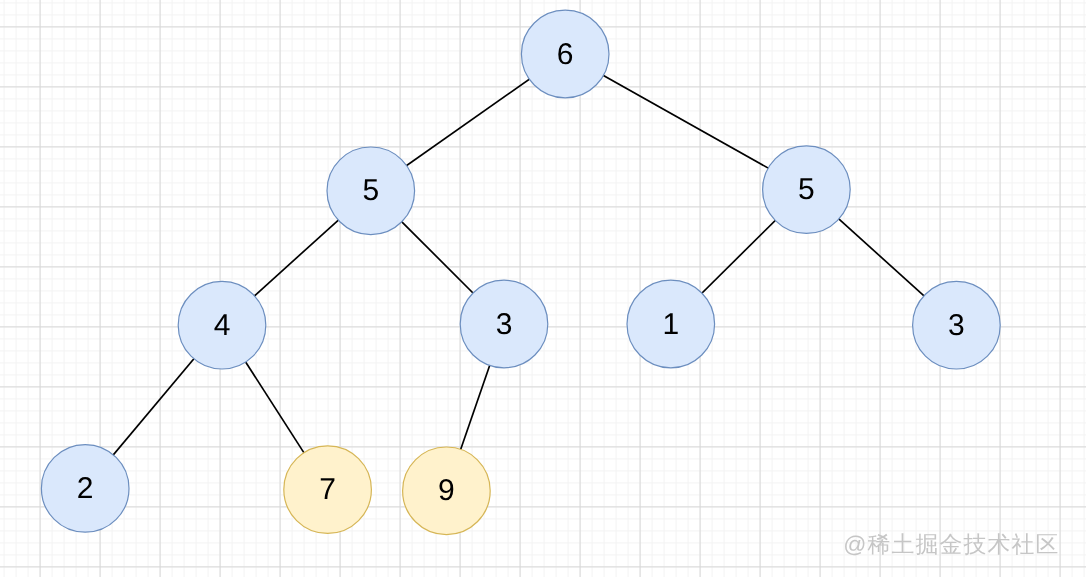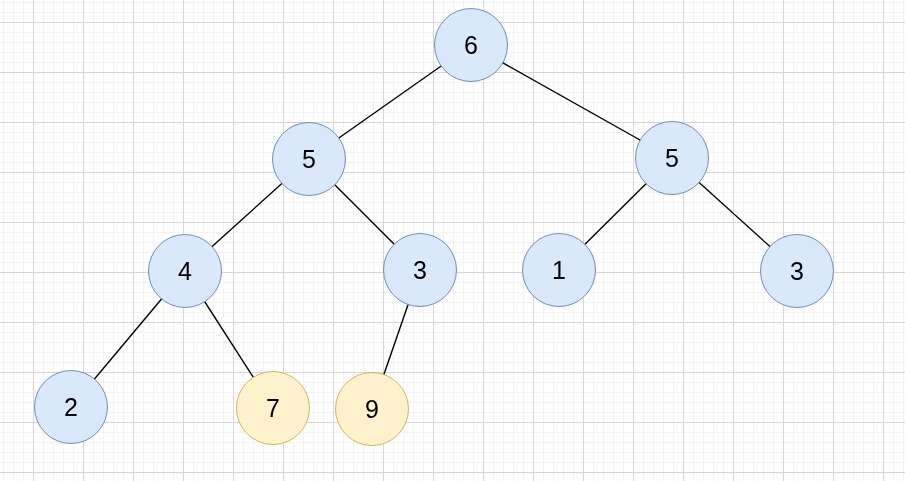--- a/index.html
+++ b/index.html
@@ -72,20 +72,21 @@
       <line x1="471" y1="45" x2="672" y2="158" stroke="#000000"></line>
       <line x1="309" y1="159" x2="185" y2="271" stroke="#000000"></line>
       <line x1="309" y1="159" x2="420" y2="270" stroke="#000000"></line>
       <line x1="672" y1="158" x2="559" y2="270" stroke="#000000"></line>
       <line x1="672" y1="158" x2="797" y2="271" stroke="#000000"></line>
       <line x1="185" y1="271" x2="71" y2="407" stroke="#000000"></line>
       <line x1="185" y1="271" x2="273" y2="408" stroke="#000000"></line>
       <line x1="420" y1="270" x2="372" y2="409" stroke="#000000"></line>
     </svg>
 
+  <div class="watermark" style="color: rgb(198, 198, 198);">@稀土掘金技术社区</div>
 <div class="node" style="left: 434px; top: 8px; background: rgb(218, 232, 252); border-color: rgb(108, 142, 191);">
       <span>6</span>
     </div>
     <div class="node" style="left: 272px; top: 122px; background: rgb(218, 232, 252); border-color: rgb(108, 142, 191);">
       <span>5</span>
     </div>
     <div class="node" style="left: 635px; top: 121px; background: rgb(218, 232, 252); border-color: rgb(108, 142, 191);">
       <span>5</span>
     </div>
     <div class="node" style="left: 148px; top: 234px; background: rgb(218, 232, 252); border-color: rgb(108, 142, 191);">

